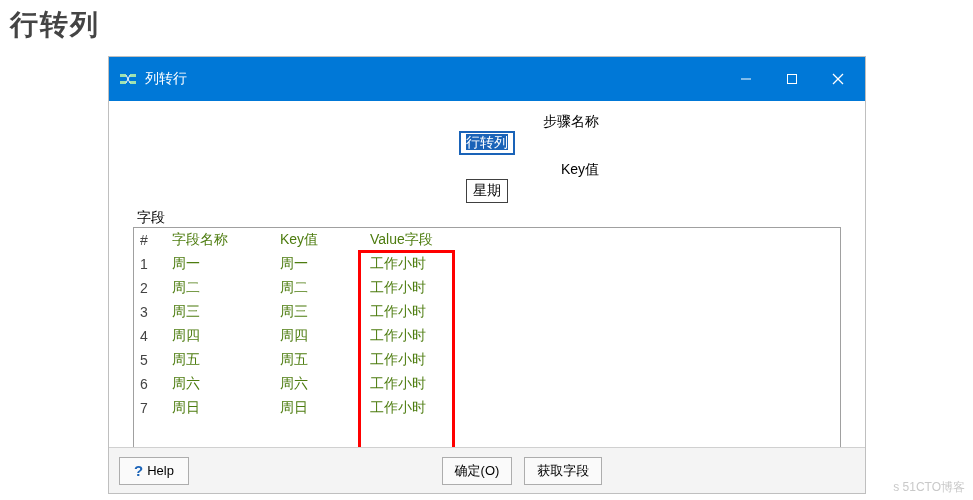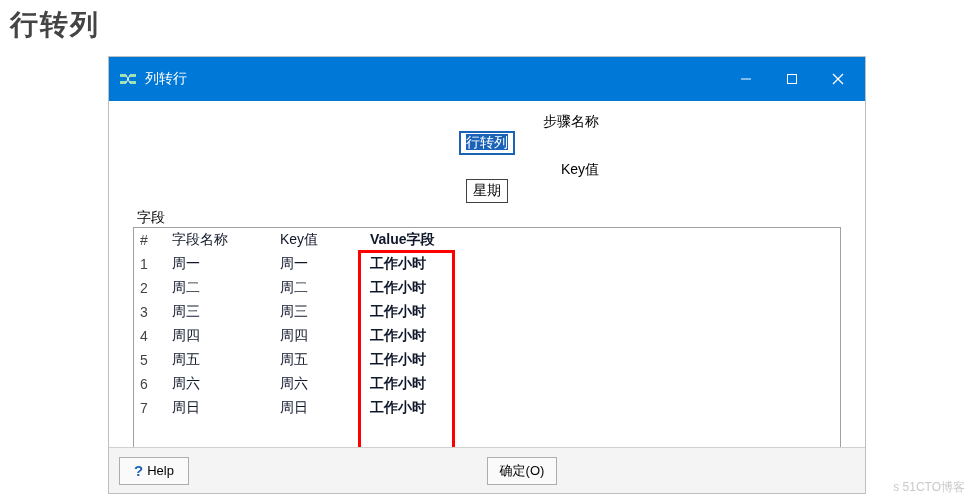--- a/index.html
+++ b/index.html
@@ -23,26 +23,26 @@
   .form-input { flex: 1; border: 1px solid #404040; height: 24px; padding: 2px 6px; font-size: 14px; }
   .form-input.selected { background: #fff; }
   .form-input.selected span { background: #1a63b8; color: #fff; padding: 0 0; }
   .selected-highlight { background: #1a63b8; color: #fff; }
   .selected-row .form-input { border: 2px solid #1a63b8; padding: 1px 5px; }
 
   .fields-label { font-size: 14px; margin: 4px 0 0 4px; }
 
   .table-wrap { margin: 0 0 0 0; border: 1px solid #a0a0a0; height: 230px; overflow: hidden; }
   table { border-collapse: collapse; width: 100%; table-layout: fixed; }
-  th, td { text-align: left; font-size: 14px; padding: 3px 6px; border: none; height: 22px; color: #0f172a; }
+  th, td { text-align: left; font-size: 14px; padding: 3px 6px; border: none; height: 22px; color: #4d7c0f; }
   th { font-weight: normal; }
   .col-idx { width: 32px; color: #444; }
   .col-name { width: 108px; }
   .col-key { width: 90px; }
-  .col-val { width: auto; font-weight: bold; }
+  .col-val { width: auto; }
   th { border-bottom: none; }
 
   .highlight-box { position: absolute; border: 3px solid #ff0000; pointer-events: none; }
   .hl1 { left: 249px; top: 193px; width: 97px; height: 212px; }
 
   .annotation { position: absolute; left: 265px; top: 410px; color: #ff0000; font-weight: bold; font-size: 15px; }
 
   .button-row { position: absolute; left: 0; bottom: 0; width: 100%; height: 46px; border-top: 1px solid #d0d0d0; padding: 8px 10px; display: flex; align-items: center; background: #f4f4f4; }
   .help-btn, .std-btn { height: 28px; background: #fafafa; border: 1px solid #adadad; font-size: 13px; padding: 0 12px; display: inline-flex; align-items: center; cursor: default; }
   .help-btn { padding: 0 14px; }
@@ -164,18 +164,21 @@
   <div class="button-row">
     <button class="help-btn">
       <span class="help-icon">?</span>
       <span>Help</span>
     </button>
     <div class="spacer"></div>
     <div class="btn-group">
       <button class="std-btn">
           <span>确定(O)</span>
         </button>
+      <button class="std-btn">
+          <span>获取字段</span>
+        </button>
     </div>
     <div class="spacer"></div>
   </div>
 </div>
 
 <div class="watermark">s 51CTO博客</div>
 
 </body></html>

